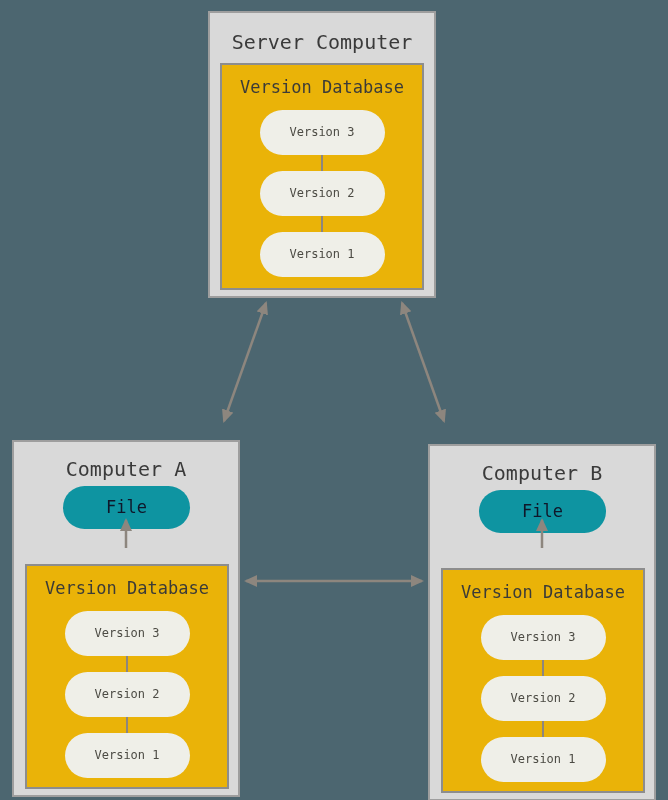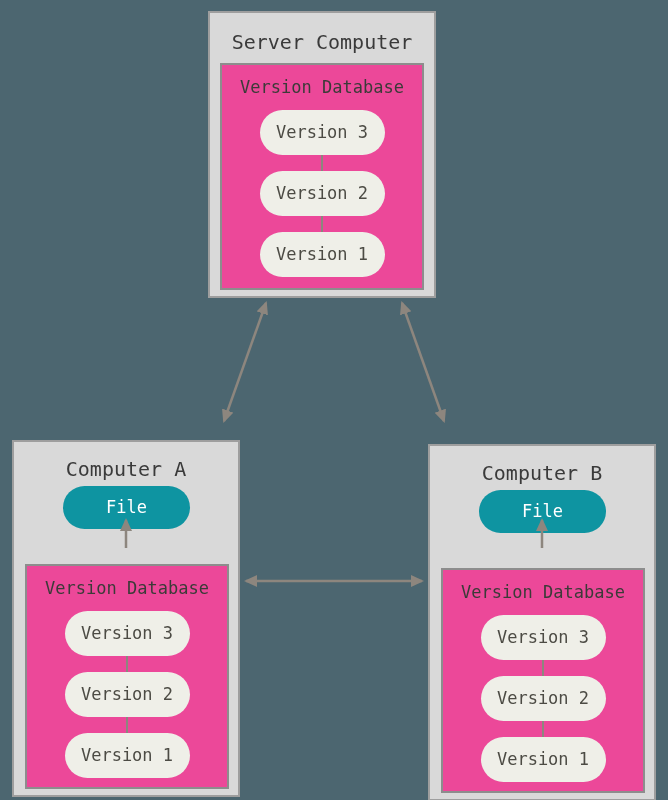--- a/index.html
+++ b/index.html
@@ -29,21 +29,21 @@
     width: 100%;
     text-align: center;
     font-size: 20px;
     line-height: 24px;
     color: #3a3a3a;
     letter-spacing: 0;
     white-space: pre;
   }
   .db-panel {
     position: absolute;
-    background: #ec4899;
+    background: #eab308;
     border: 2px solid #8d8d8d;
     box-sizing: border-box;
     display: flex;
     flex-direction: column;
     align-items: center;
   }
   .db-title {
     margin-top: 12px;
     font-size: 17px;
     line-height: 21px;
@@ -56,37 +56,37 @@
     display: flex;
     flex-direction: column;
     align-items: center;
   }
   .pill {
     width: 125px;
     height: 45px;
     border-radius: 23px;
     background: #efefe8;
     color: #4c4b44;
-    font-size: 17px;
+    font-size: 12px;
     line-height: 45px;
     text-align: center;
     white-space: pre;
   }
   .link-line {
     width: 2px;
     height: 16px;
     background: #8d867e;
   }
   .file-pill {
     position: absolute;
     width: 127px;
     height: 43px;
     border-radius: 22px;
     background: #0e94a1;
-    color: #ffffff;
+    color: #0f172a;
     font-size: 17px;
     line-height: 43px;
     text-align: center;
     white-space: pre;
   }
   svg.arrow-layer {
     position: absolute;
     left: 0;
     top: 0;
     width: 668px;

